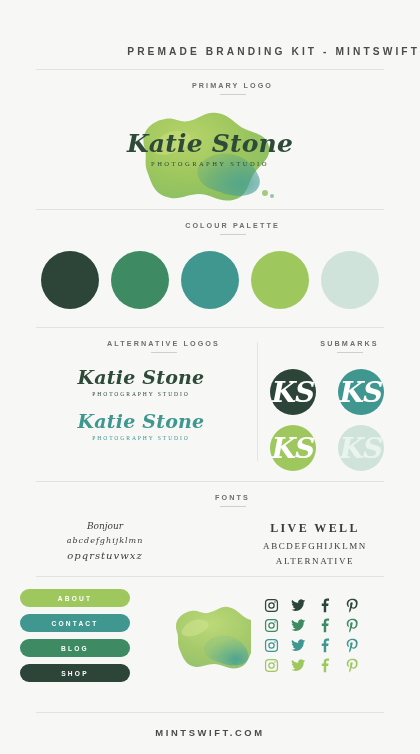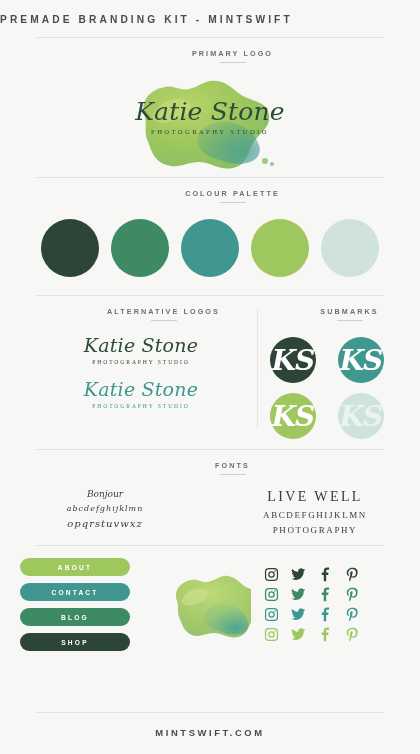--- a/index.html
+++ b/index.html
@@ -23,25 +23,26 @@
     text-transform:uppercase;
   }
   .kicker-rule{
     width:26px;height:1px;background:#cfcfcf;margin:4px auto 0;
   }
   .hrule{height:1px;background:#e2e2e0;margin:0 36px;}
 
   
   .topbar{padding-top:14px;}
   .topbar .title{
-    text-align:left;
+    text-align:right;
     font-size:10.2px;
     letter-spacing:3.1px;
     font-weight:700;
     color:#4b4b4b;
+    margin-top:32px;
   }
   .topbar .hrule{margin-top:12px;}
 
   
   .section{position:relative;}
   .sec-head{padding-top:11px;padding-left:45px;}
 
   
   .primary-wrap{
     height:112px;display:flex;align-items:center;justify-content:center;
@@ -49,21 +50,21 @@
   }
   .blob-stage{position:relative;width:190px;height:104px;}
   .blob-stage svg{position:absolute;inset:0;}
   .logo-text{
     position:absolute;left:0;right:0;top:30px;text-align:center;
     pointer-events:none;
   }
   .script{
     font-family:"DejaVu Serif", serif;
     font-style:italic;
-    font-weight:400;
+    font-weight:700;
     color:#2e4a39;
     letter-spacing:0.2px;
   }
   .script.lg{font-size:25px;line-height:26px;}
   .sub-serif{
     font-family:"Liberation Serif", serif;
     font-size:6.6px;letter-spacing:2.4px;color:#2e4a39;
     margin-top:3px;text-transform:uppercase;
   }
 
@@ -102,21 +103,21 @@
   .fscript{
     font-family:"DejaVu Serif", serif;font-style:italic;
     color:#3b3b3b;
   }
   .fscript.t1{font-size:9px;}
   .fscript.t2{font-size:8px;margin-top:5px;letter-spacing:1px;}
   .fscript.t3{font-size:10px;margin-top:5px;letter-spacing:1px;}
   .fserif{
     font-family:"Liberation Serif", serif;color:#3b3b3b;
   }
-  .fserif.t1{font-size:14px;letter-spacing:2.4px;}
+  .fserif.t1{font-size:12px;letter-spacing:2.4px;font-weight:bold;}
   .fserif.t2{font-size:9px;letter-spacing:1.6px;margin-top:5px;}
   .fserif.t3{font-size:9px;letter-spacing:1.6px;margin-top:5px;}
 
   
   .design{display:flex;align-items:center;padding:12px 0 8px;}
   .btncol{width:150px;display:flex;flex-direction:column;gap:7px;align-items:center;}
   .pill{
     width:110px;height:18px;border-radius:9px;
     display:flex;align-items:center;justify-content:center;
     color:#ffffff;font-size:6.6px;letter-spacing:2.2px;font-weight:700;
@@ -241,21 +242,21 @@
     </div>
     <div class="fonts">
       <div class="fontcol">
         <div class="fscript t1">Bonjour</div>
         <div class="fscript t2">abcdefghijklmn</div>
         <div class="fscript t3">opqrstuvwxz</div>
       </div>
       <div class="fontcol">
         <div class="fserif t1">LIVE WELL</div>
         <div class="fserif t2">ABCDEFGHIJKLMN</div>
-        <div class="fserif t3">PHOTOGRAPHY</div>
+        <div class="fserif t3">ALTERNATIVE</div>
       </div>
     </div>
     <div class="hrule"></div>
   </div>
 
   <div class="section">
 
     <div class="design">
       <div class="btncol" id="buttons">
           <div class="pill" style="background: rgb(158, 199, 94);">ABOUT</div>

